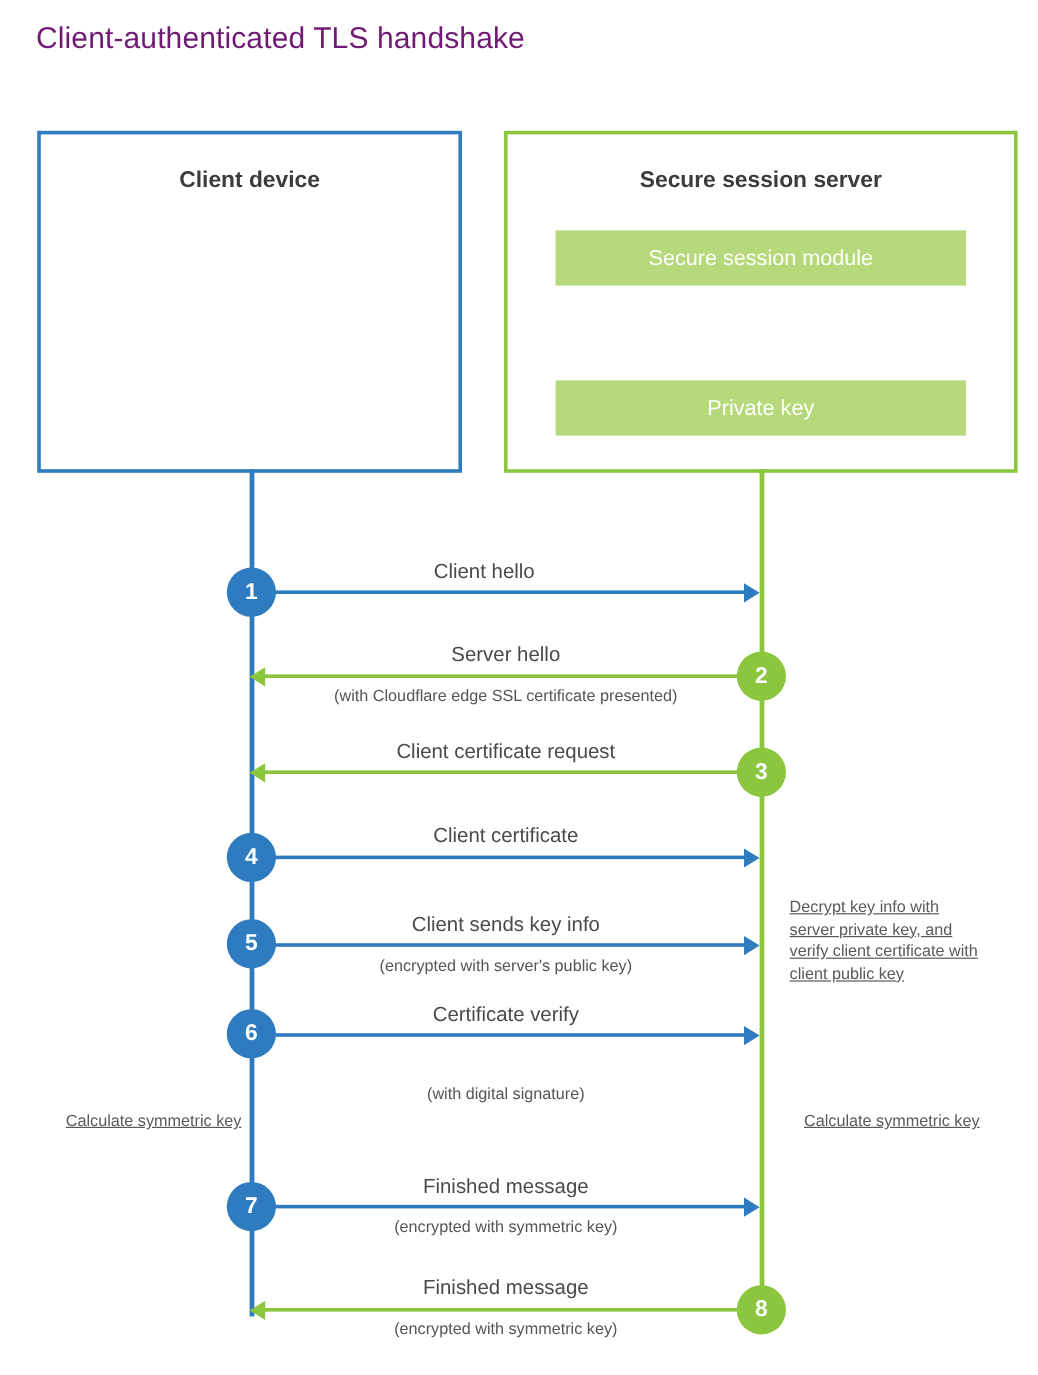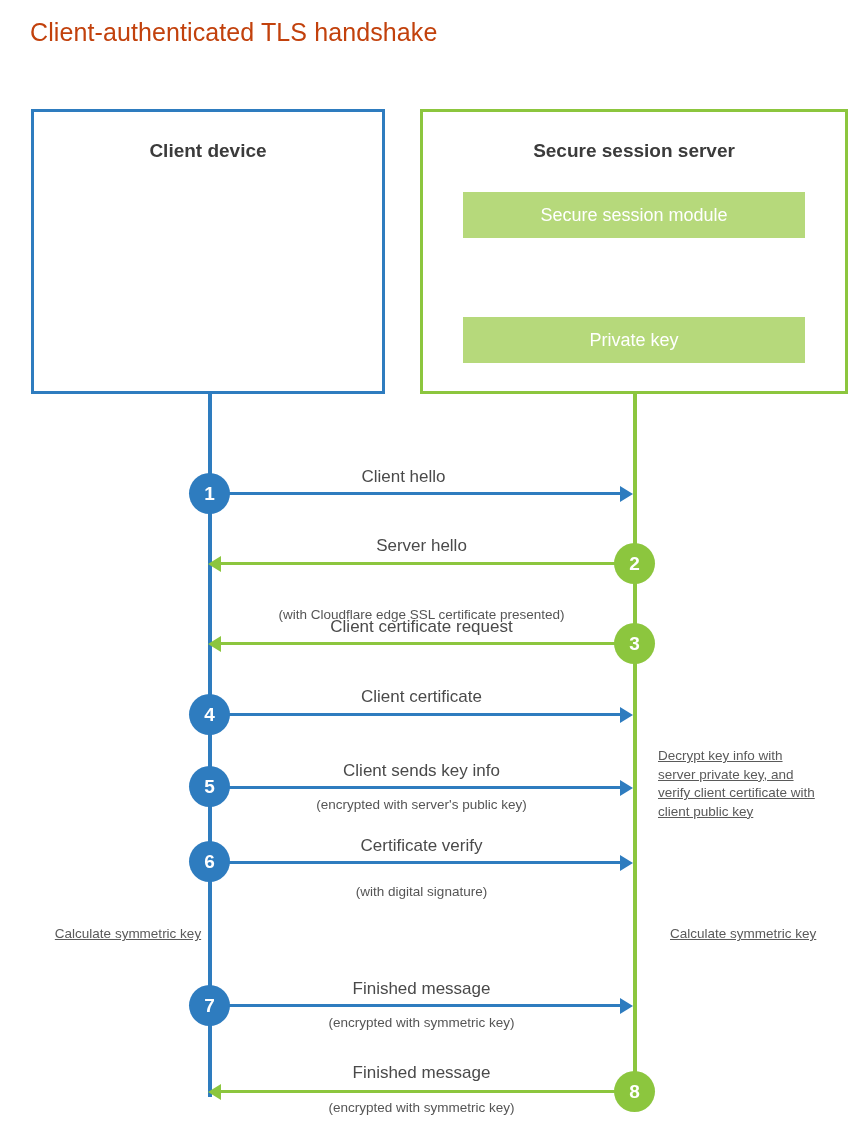--- a/index.html
+++ b/index.html
@@ -15,21 +15,21 @@
     overflow: hidden;
   }
 
   
   .page-title {
     position: absolute;
     left: 30px;
     top: 18px;
     font-size: 25px;
     font-weight: 400;
-    color: #c2410c;
+    color: #701a75;
     letter-spacing: 0.1px;
     white-space: nowrap;
   }
 
   
   .entity-box {
     position: absolute;
     background: #ffffff;
     box-sizing: border-box;
   }
@@ -184,21 +184,21 @@
 <div class="msg-label" style="left:192px; top:467px; width:423px;">Client hello</div>
 <div class="msg-line blue" style="left:210px; top:492px; width:412px;"></div>
 <div class="arrow-head right blue" style="left:620px; top:485.5px;"></div>
 <div class="step-circle blue" style="left:189px; top:473px;">
   <span>1</span>
 </div>
 
 <div class="msg-label" style="left:210px; top:536px; width:423px;">Server hello</div>
 <div class="msg-line green" style="left:220px; top:562px; width:413px;"></div>
 <div class="arrow-head left green" style="left:208px; top:555.5px;"></div>
-<div class="msg-sublabel" style="left:210px; top:572px; width:423px;margin-top:35px;">(with Cloudflare edge SSL certificate presented)</div>
+<div class="msg-sublabel" style="left:210px; top:572px; width:423px;">(with Cloudflare edge SSL certificate presented)</div>
 <div class="step-circle green" style="left:614px; top:543px;">
   <span>2</span>
 </div>
 
 <div class="msg-label" style="left:210px; top:617px; width:423px;">Client certificate request</div>
 <div class="msg-line green" style="left:220px; top:642px; width:413px;"></div>
 <div class="arrow-head left green" style="left:208px; top:635.5px;"></div>
 <div class="step-circle green" style="left:614px; top:623px;">
   <span>3</span>
 </div>
@@ -216,21 +216,21 @@
 <div class="msg-sublabel" style="left:210px; top:797px; width:423px;">(encrypted with server's public key)</div>
 <div class="step-circle blue" style="left:189px; top:766px;">
   <span>5</span>
 </div>
 
 <div class="side-note right-note" style="left:658px; top:747px; width:160px;">Decrypt key info with server private key, and verify client certificate with client public key</div>
 
 <div class="msg-label" style="left:210px; top:836px; width:423px;">Certificate verify</div>
 <div class="msg-line blue" style="left:210px; top:861px; width:412px;"></div>
 <div class="arrow-head right blue" style="left:620px; top:854.5px;"></div>
-<div class="msg-sublabel" style="left:210px; top:884px; width:423px;">(with digital signature)</div>
+<div class="msg-sublabel" style="left:210px; top:904px; width:423px;">(with digital signature)</div>
 <div class="step-circle blue" style="left:189px; top:841px;">
   <span>6</span>
 </div>
 
 <div class="side-note left-note" style="left:48px; top:925px; width:160px;">Calculate symmetric key</div>
 <div class="side-note right-note" style="left:670px; top:925px; width:160px;">Calculate symmetric key</div>
 
 <div class="msg-label" style="left:210px; top:979px; width:423px;">Finished message</div>
 <div class="msg-line blue" style="left:210px; top:1004px; width:412px;"></div>
 <div class="arrow-head right blue" style="left:620px; top:997.5px;"></div>

